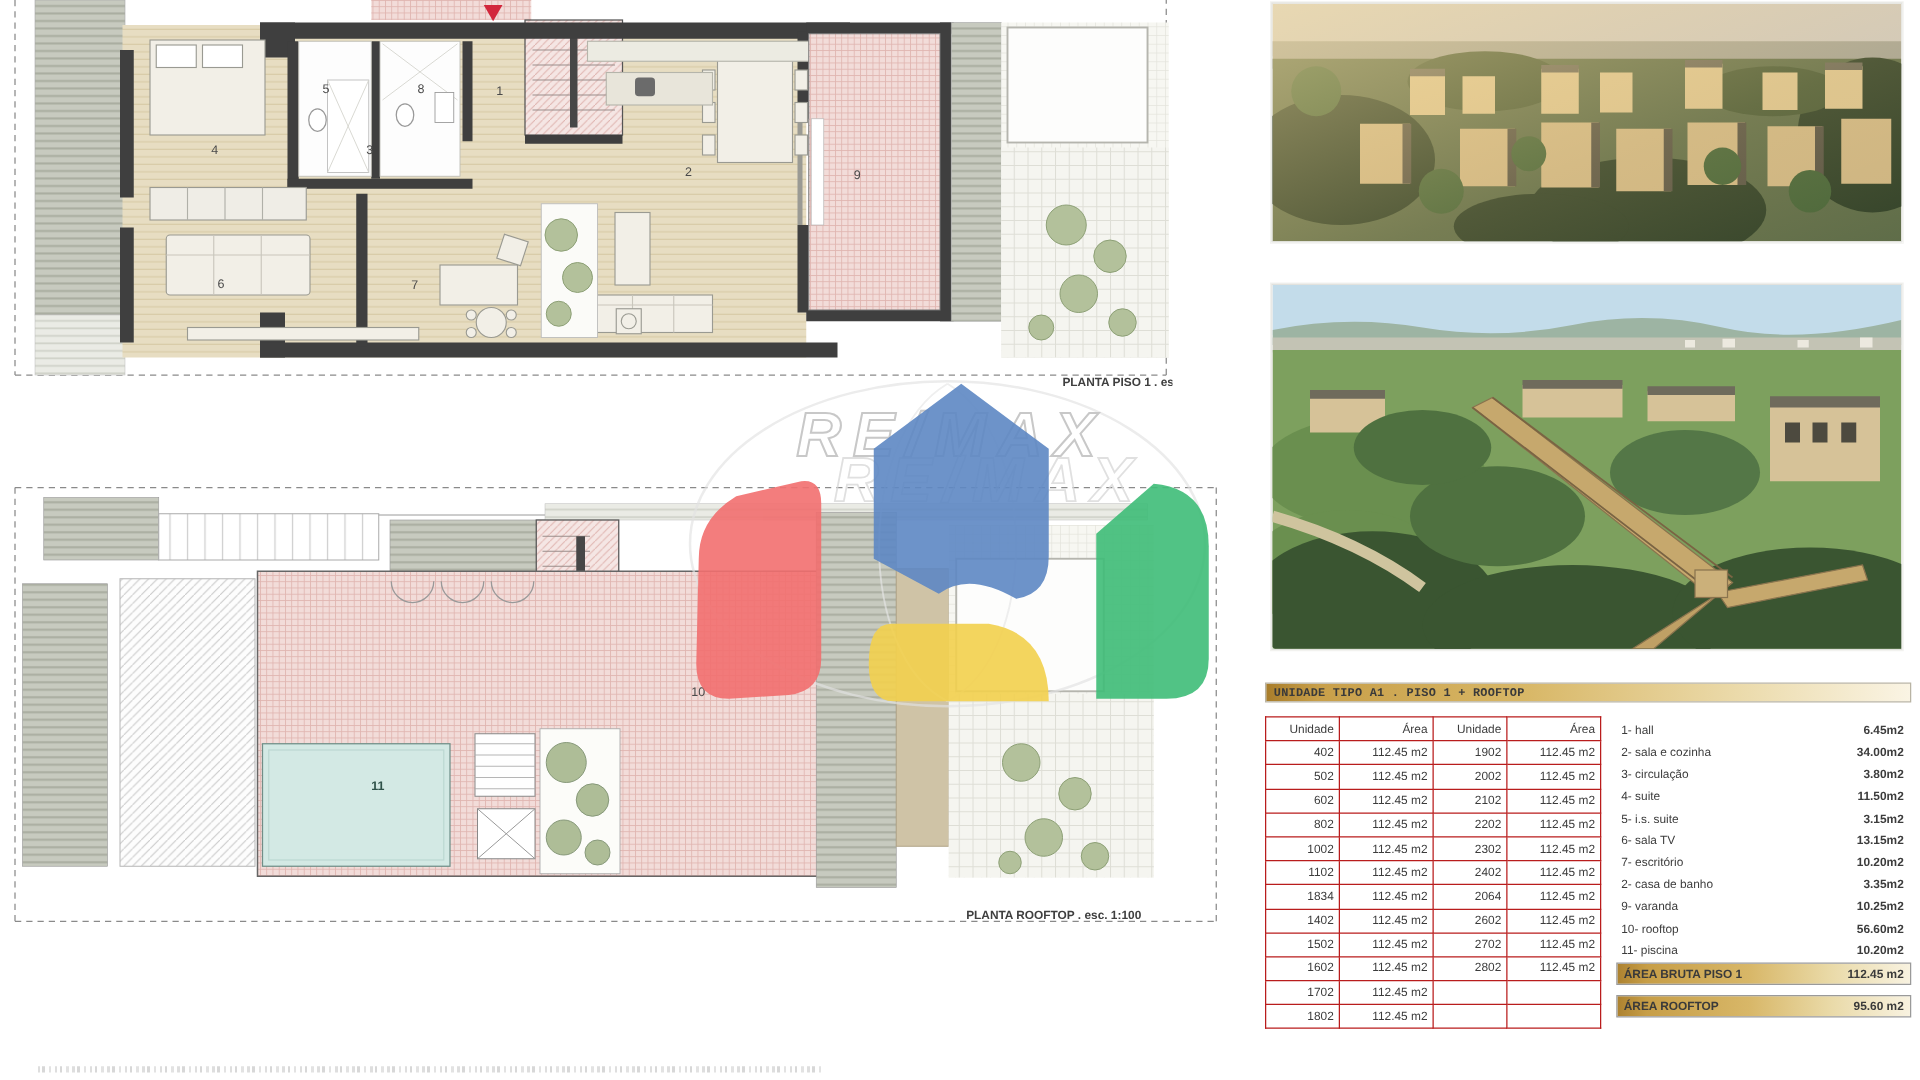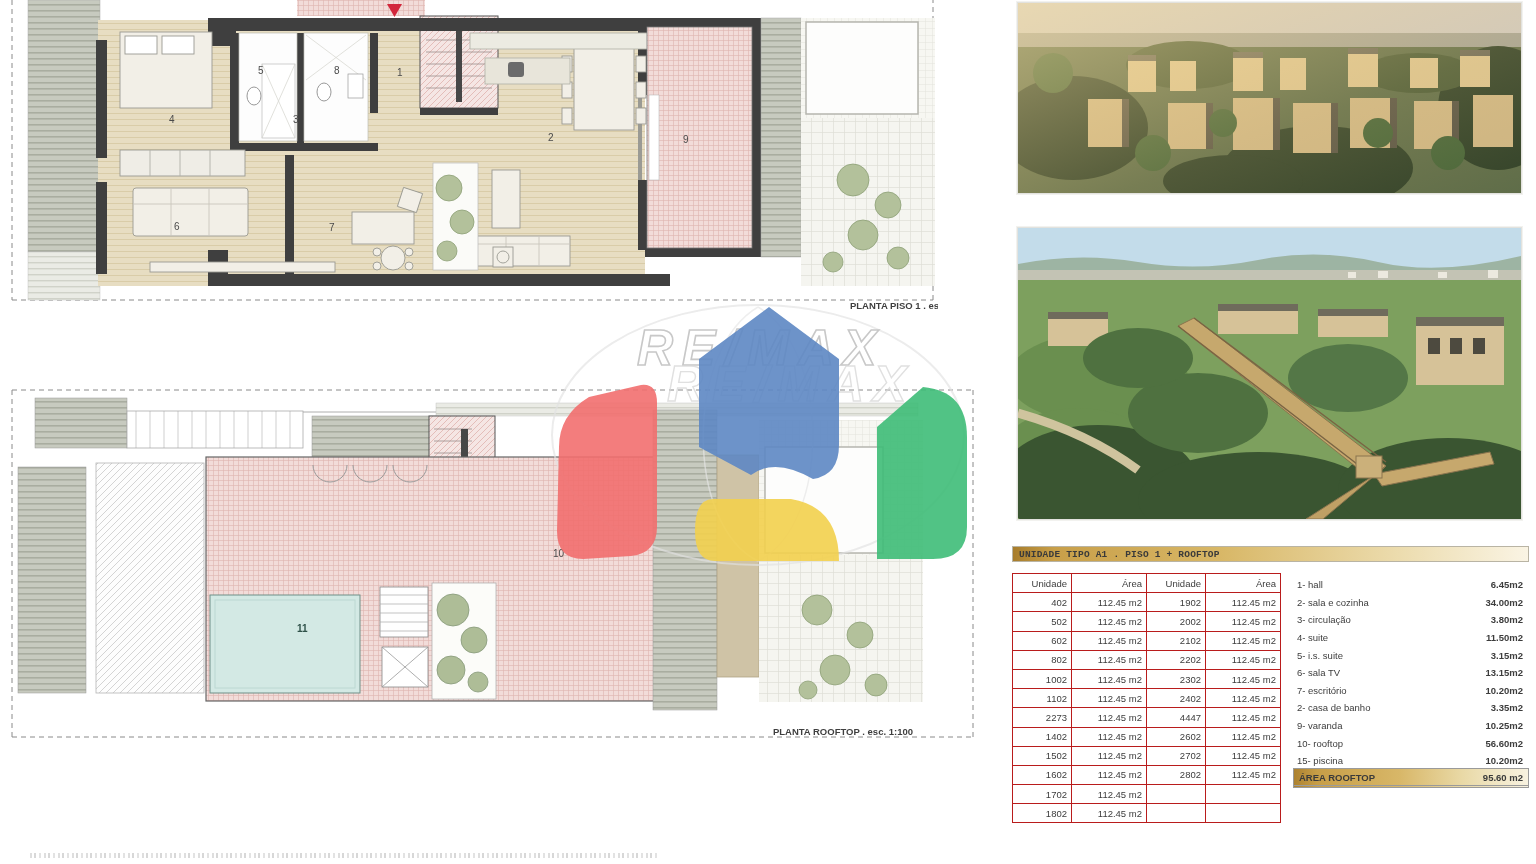--- a/index.html
+++ b/index.html
@@ -457,23 +457,23 @@
           <td>2302</td>
           <td>112.45 m2</td>
         </tr>
     <tr>
           <td>1102</td>
           <td>112.45 m2</td>
           <td>2402</td>
           <td>112.45 m2</td>
         </tr>
     <tr>
-          <td>2273</td>
-          <td>112.45 m2</td>
-          <td>4447</td>
+          <td>1834</td>
+          <td>112.45 m2</td>
+          <td>2064</td>
           <td>112.45 m2</td>
         </tr>
     <tr>
           <td>1402</td>
           <td>112.45 m2</td>
           <td>2602</td>
           <td>112.45 m2</td>
         </tr>
     <tr>
           <td>1502</td>
@@ -537,29 +537,29 @@
       </div>
     <div class="legend-row">
         <span>9- varanda</span>
         <span class="v">10.25m2</span>
       </div>
     <div class="legend-row">
         <span>10- rooftop</span>
         <span class="v">56.60m2</span>
       </div>
     <div class="legend-row">
-        <span>15- piscina</span>
+        <span>11- piscina</span>
         <span class="v">10.20m2</span>
       </div>
   </div>
 
   <div class="abs goldbar" style="left:1293px;top:770px;width:236px;height:18px;">
     <span>ÁREA BRUTA PISO 1</span>
     <span>112.45 m2</span>
   </div>
-  <div class="abs goldbar" style="left:1293px;top:768px;width:236px;height:18px;">
+  <div class="abs goldbar" style="left:1293px;top:796px;width:236px;height:18px;">
     <span>ÁREA ROOFTOP</span>
     <span>95.60 m2</span>
   </div>
 
   <div class="abs microtext" style="left:30px;top:853px;width:630px;height:5px;"></div>
 
 </div>
 
 </body></html>

